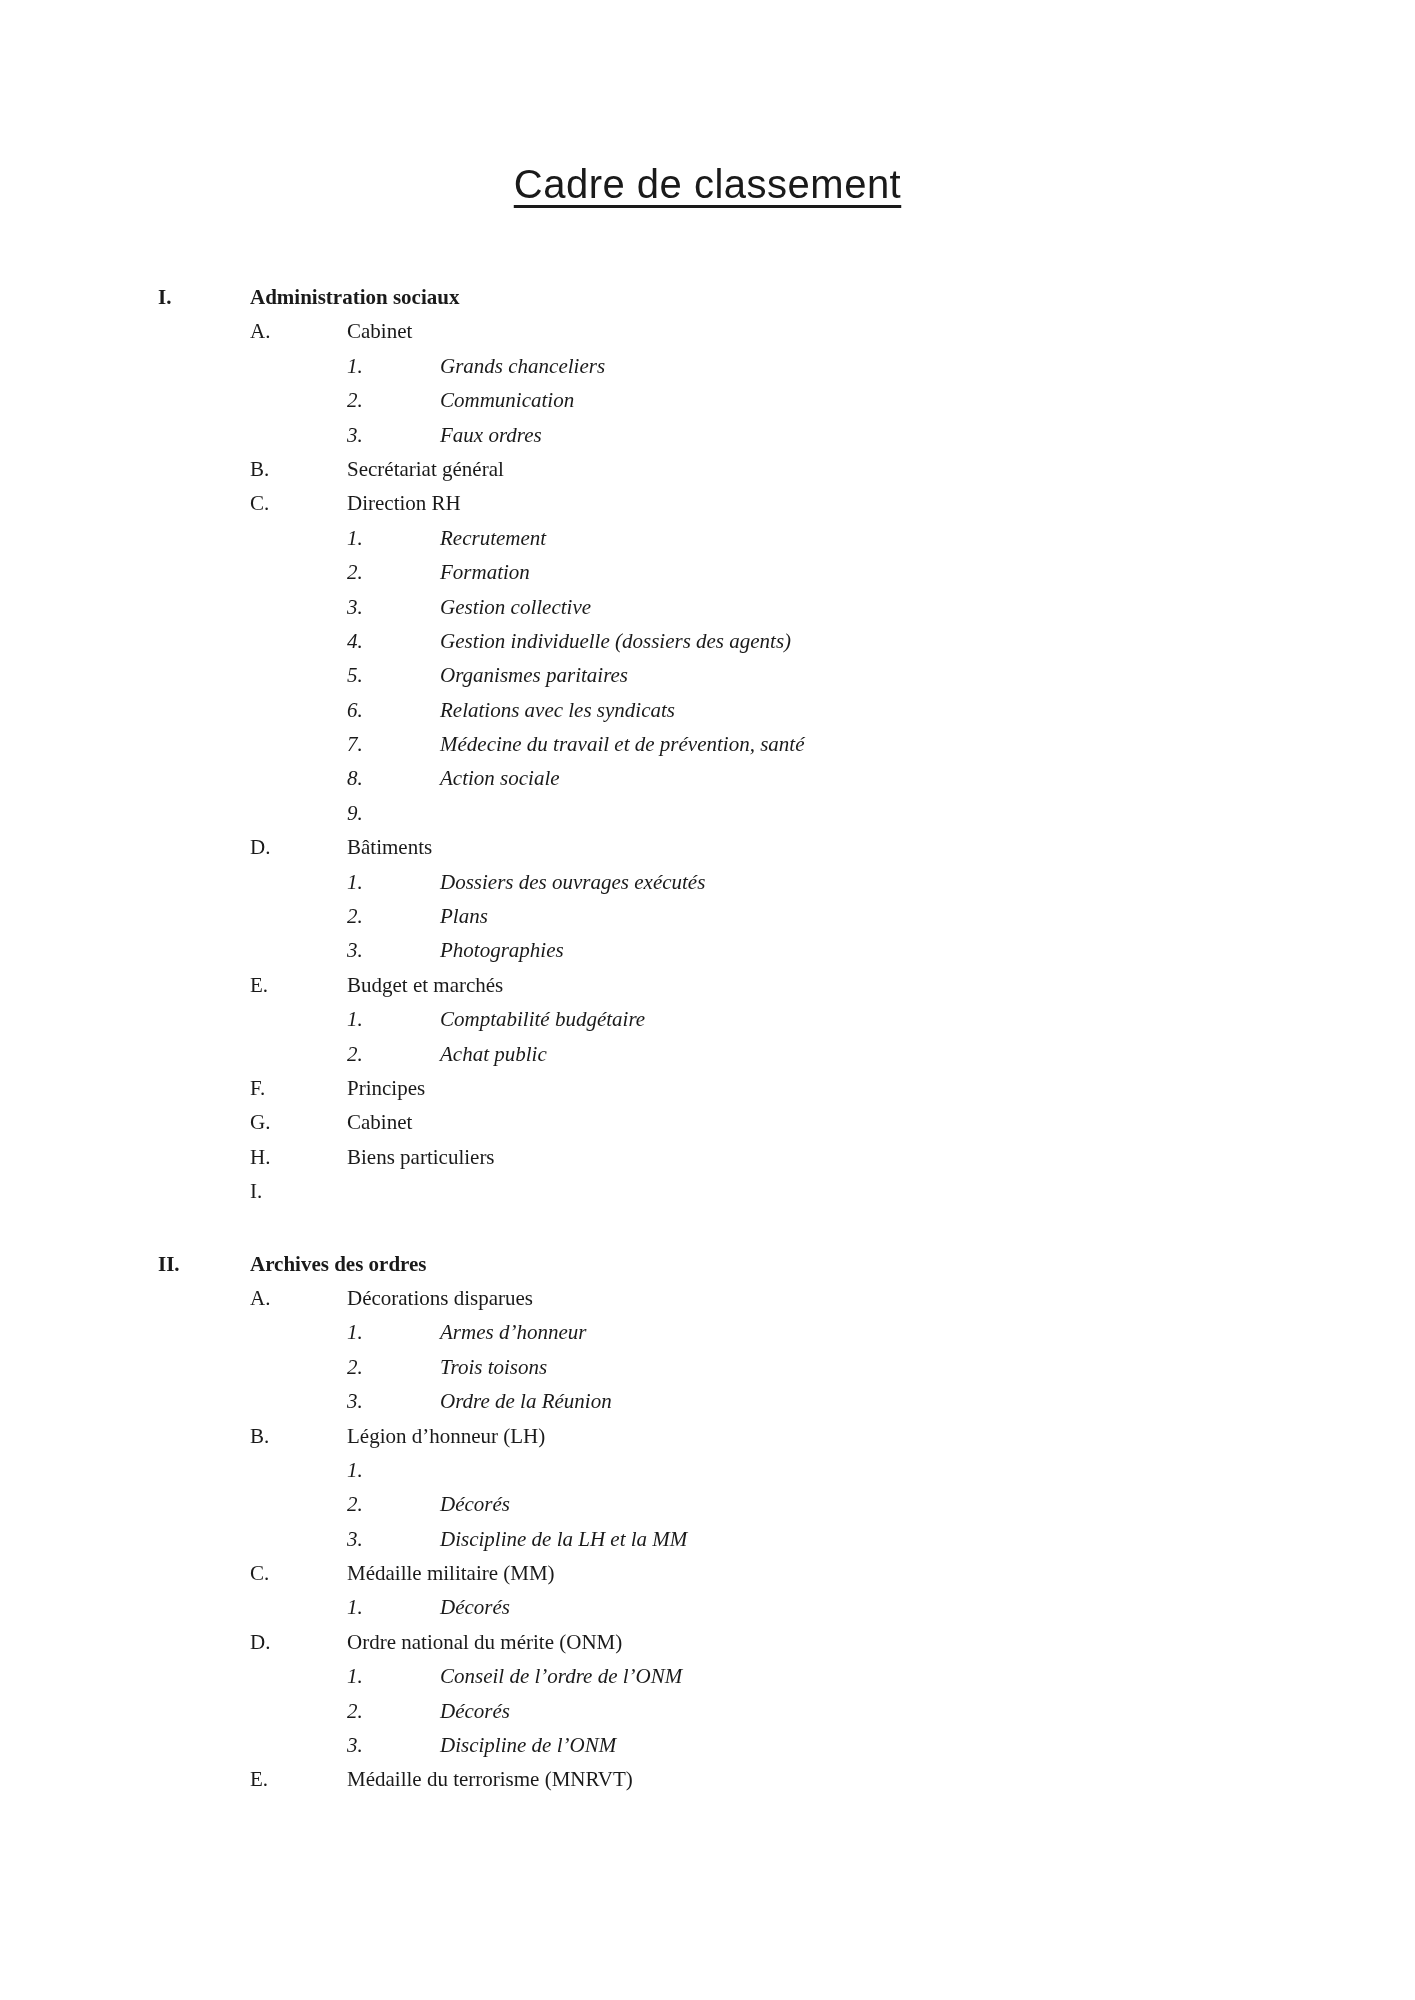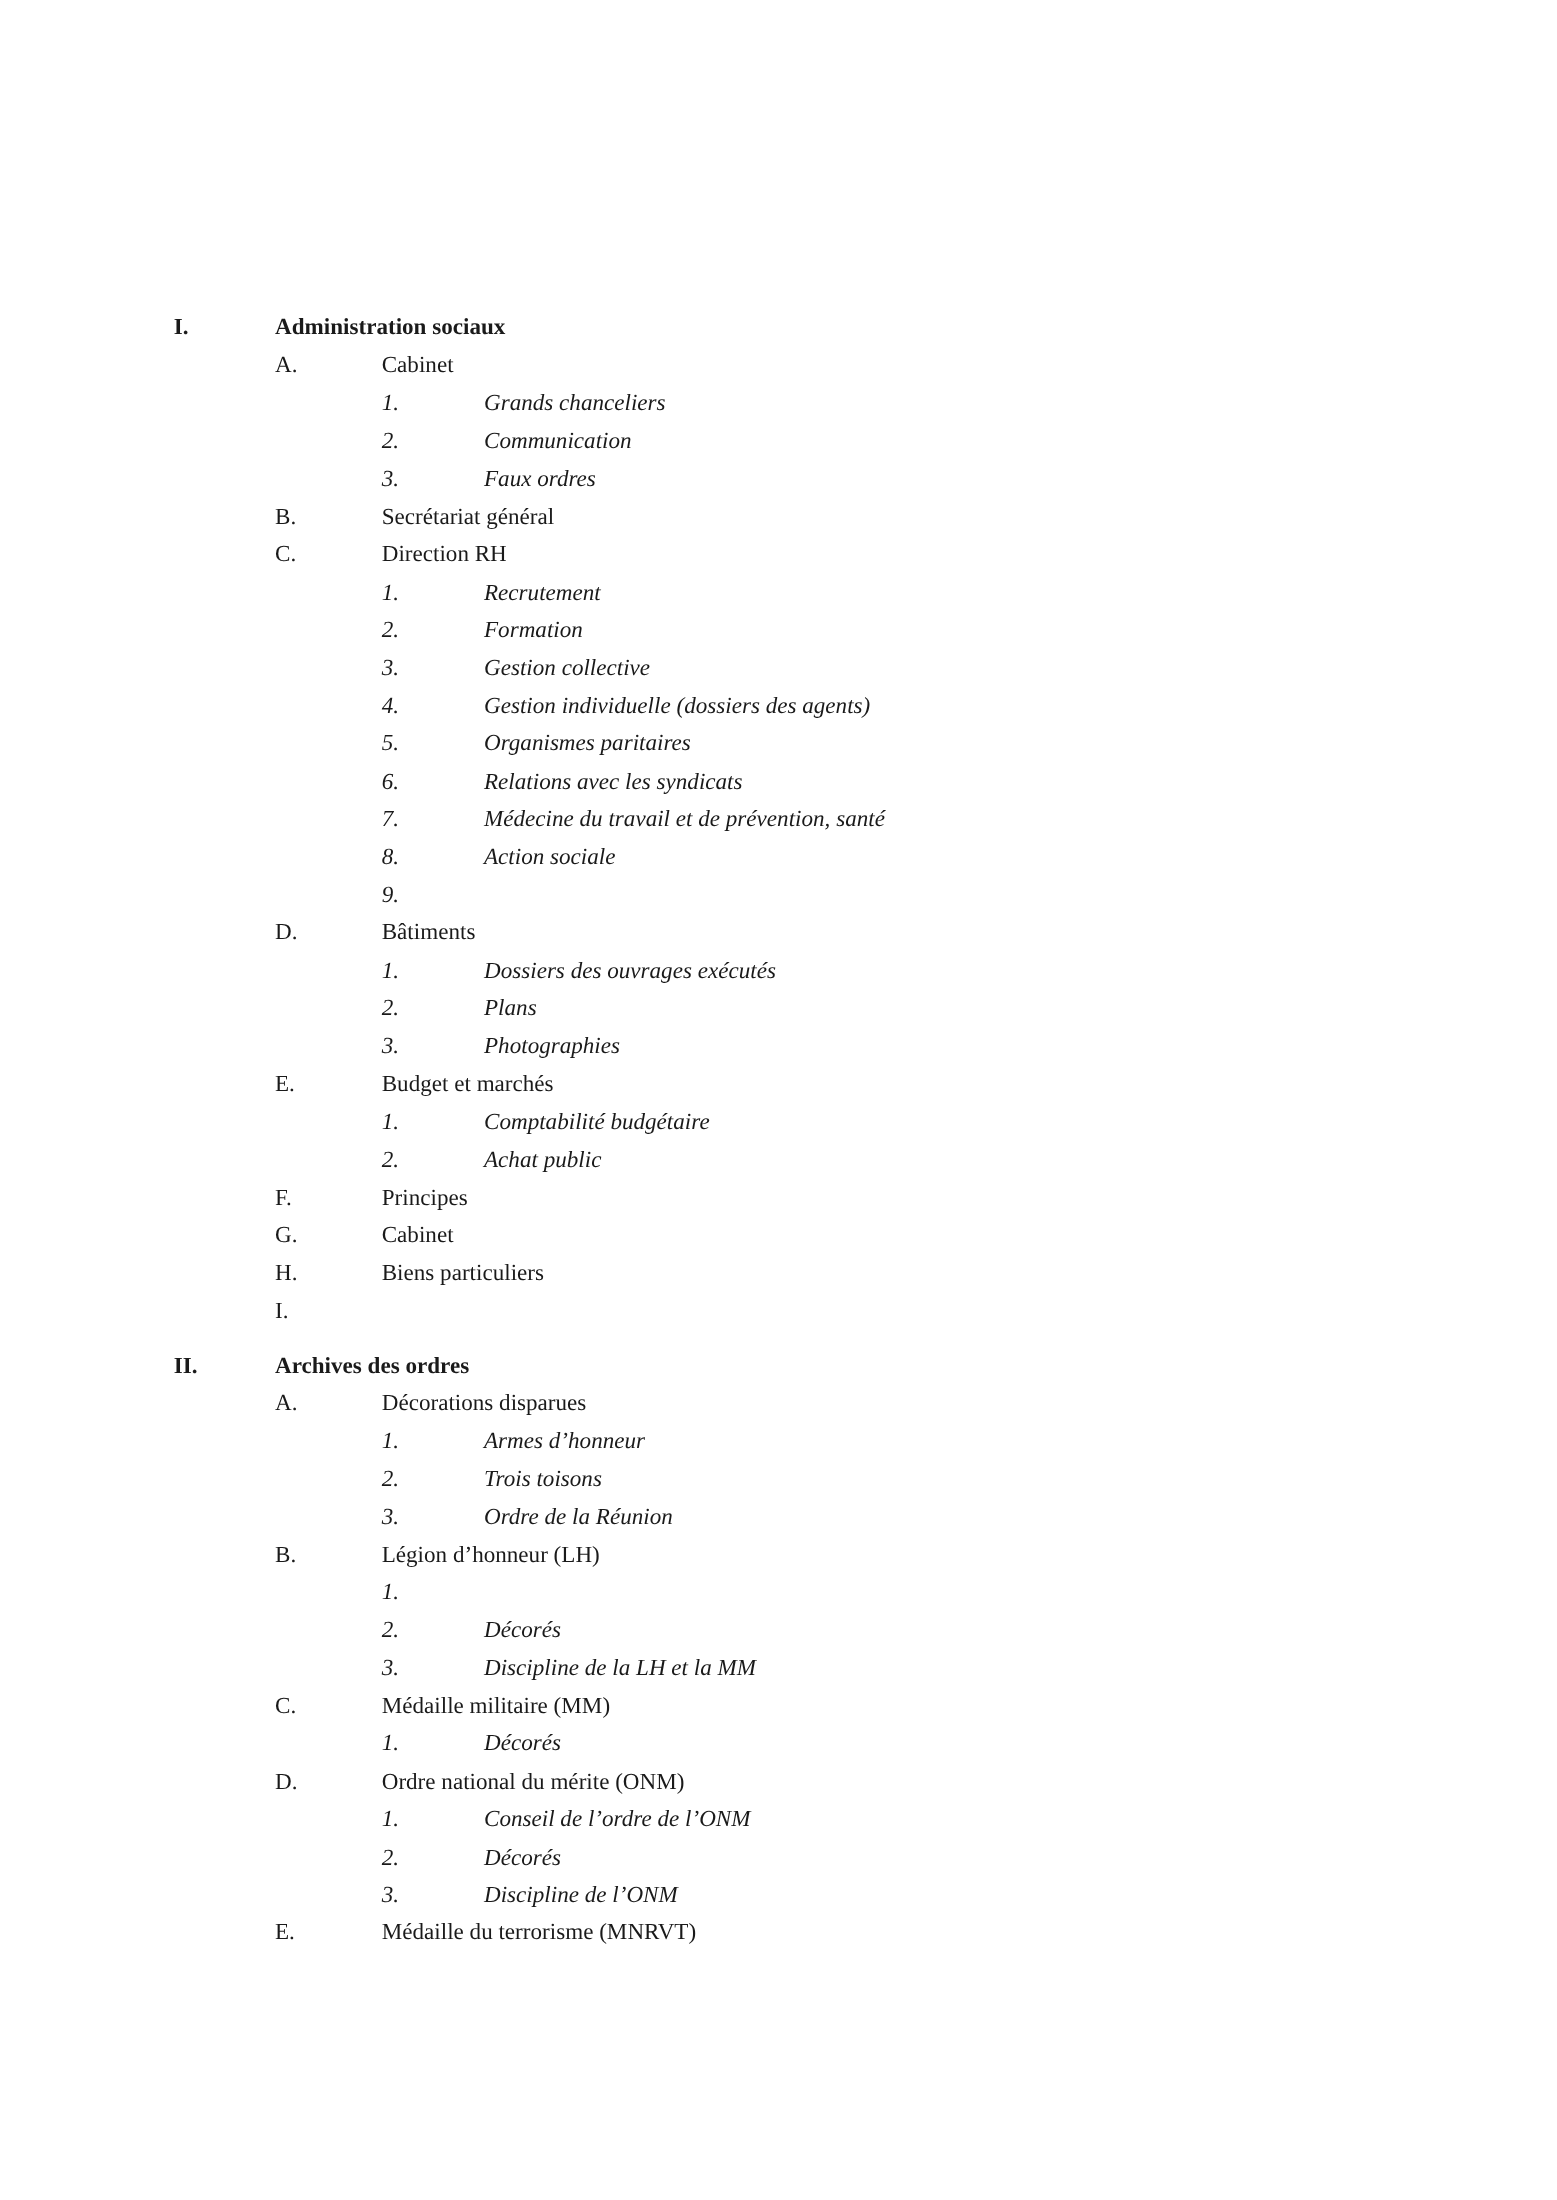--- a/index.html
+++ b/index.html
@@ -32,21 +32,21 @@
     text-decoration-thickness: 2.5px;
     text-underline-offset: 7px;
   }
   .outline {
     position: absolute;
     top: 280px;
     left: 0;
     width: 100%;
   }
   .section + .section {
-    margin-top: 15px; 
+    margin-top: 38px; 
   }
   .row {
     position: relative;
     height: 34.4px;
     font-size: 21px;
   }
   .row .marker,
   .row .label {
     position: absolute;
     top: 0;
@@ -61,20 +61,23 @@
   .lvl2 .label  { left: 347px; }
 
   .lvl3 { font-style: italic; }
   .lvl3 .marker { left: 347px; }
   .lvl3 .label  { left: 440px; }
 </style>
 </head>
 <body>
 
 <div class="page">
+  <div class="doc-title">
+    <span class="u">Cadre de classement</span>
+  </div>
   <main class="outline">
       <section class="section">
         <div class="row lvl1">
           <span class="marker">I.</span>
           <span class="label">Administration sociaux</span>
         </div>
         <div class="row lvl2">
           <span class="marker">A.</span>
           <span class="label">Cabinet</span>
         </div>

